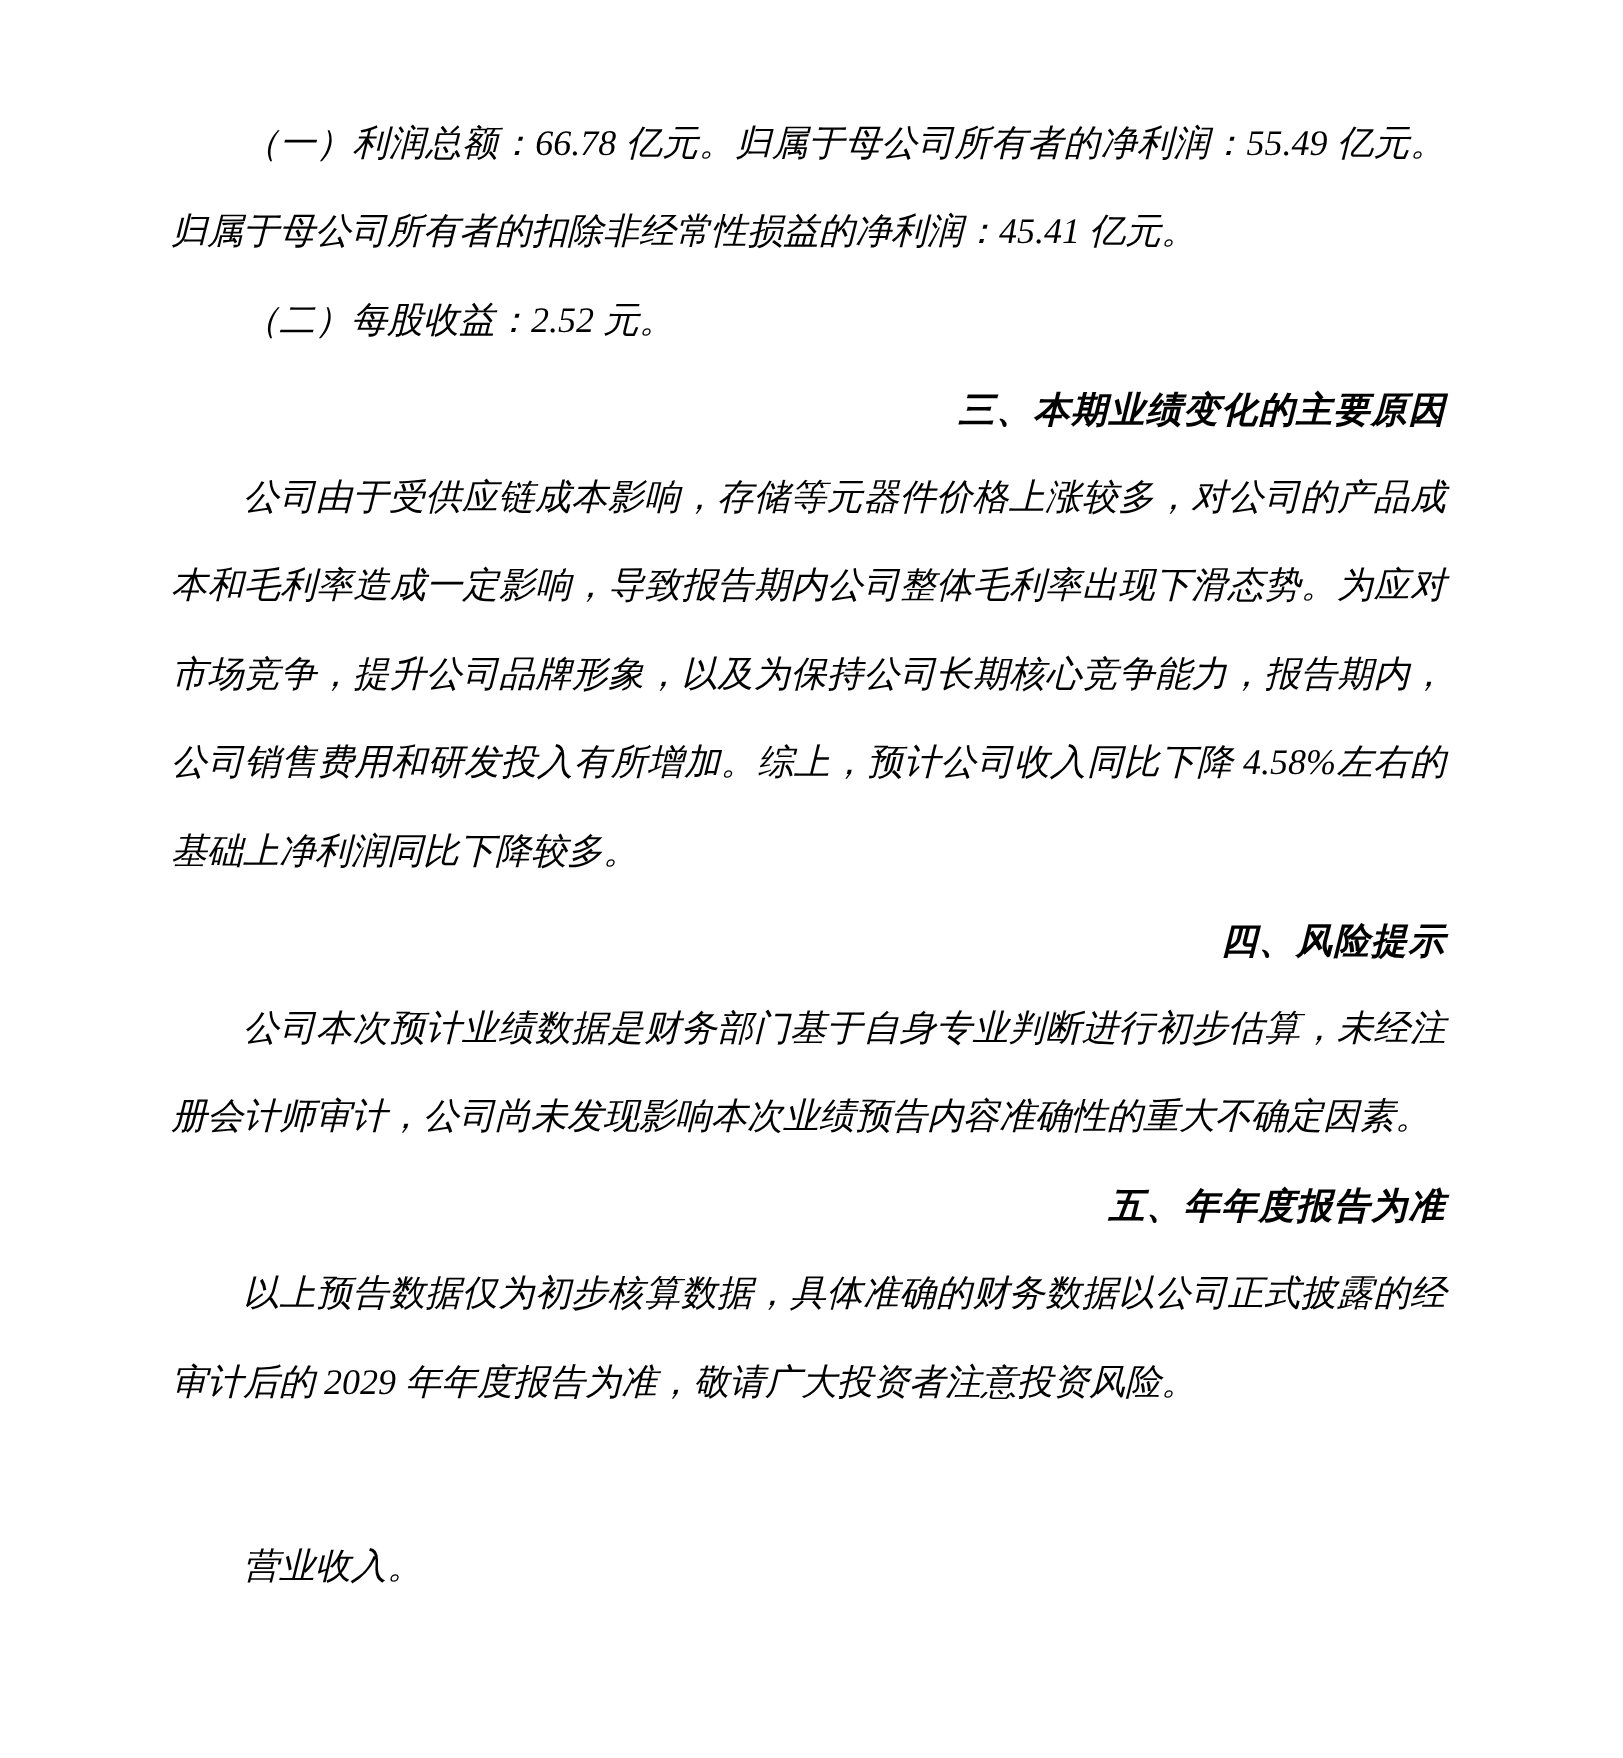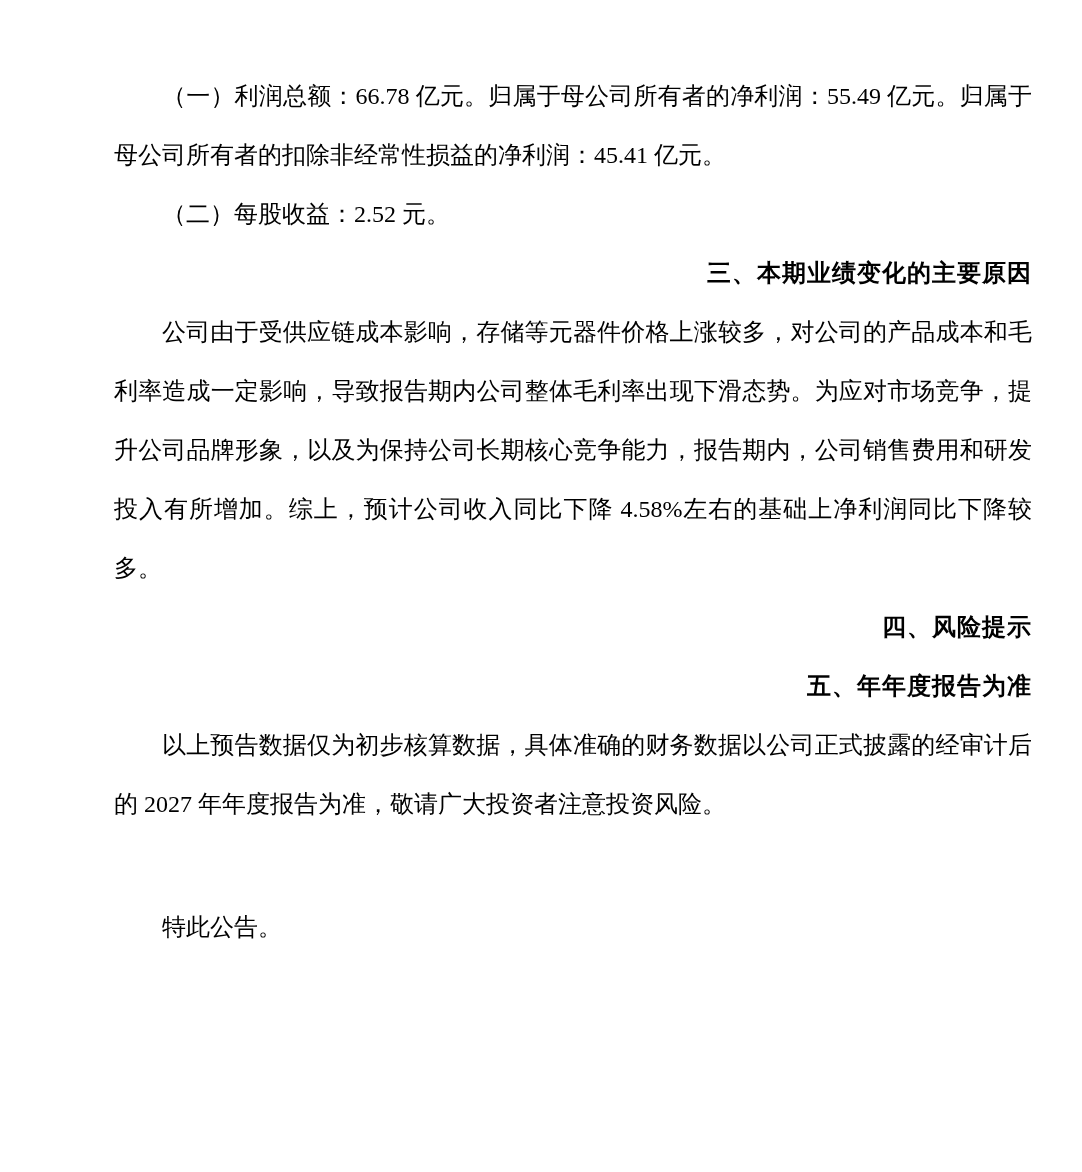--- a/index.html
+++ b/index.html
@@ -7,22 +7,23 @@
     padding: 0;
     background: #ffffff;
   }
   .page {
     position: relative;
     width: 1082px;
     height: 1172px;
     box-sizing: border-box;
     background: #ffffff;
     color: #000000;
-    padding: 67px 50px 0 114px;
+    padding: 67px 118px 0 114px;
     overflow: hidden;
+    font-style: italic;
   }
   .doc p {
     margin: 0;
     font-family: "Liberation Serif", "DejaVu Serif", serif;
     font-size: 24px;
     line-height: 59px;
     color: #000000;
     text-align: justify;
     text-indent: 2em;
     word-break: normal;
@@ -48,21 +49,22 @@
 
     <p>（二）每股收益：2.52 元。</p>
 
 
     <p class="heading">三、本期业绩变化的主要原因</p>
 
     <p>公司由于受供应链成本影响，存储等元器件价格上涨较多，对公司的产品成本和毛利率造成一定影响，导致报告期内公司整体毛利率出现下滑态势。为应对市场竞争，提升公司品牌形象，以及为保持公司长期核心竞争能力，报告期内，公司销售费用和研发投入有所增加。综上，预计公司收入同比下降 4.58%左右的基础上净利润同比下降较多。</p>
 
     <p class="heading">四、风险提示</p>
 
+    <p>公司本次预计业绩数据是财务部门基于自身专业判断进行初步估算，未经注册会计师审计，公司尚未发现影响本次业绩预告内容准确性的重大不确定因素。</p>
 
     <p class="heading">五、年年度报告为准</p>
 
-    <p>以上预告数据仅为初步核算数据，具体准确的财务数据以公司正式披露的经审计后的 2027 年年度报告为准，敬请广大投资者注意投资风险。</p>
+    <p>以上预告数据仅为初步核算数据，具体准确的财务数据以公司正式披露的经审计后的 2029 年年度报告为准，敬请广大投资者注意投资风险。</p>
 
-    <p class="closing">特此公告。</p>
+    <p class="closing">营业收入。</p>
 
   </div>
 </div>
 
 </body></html>

